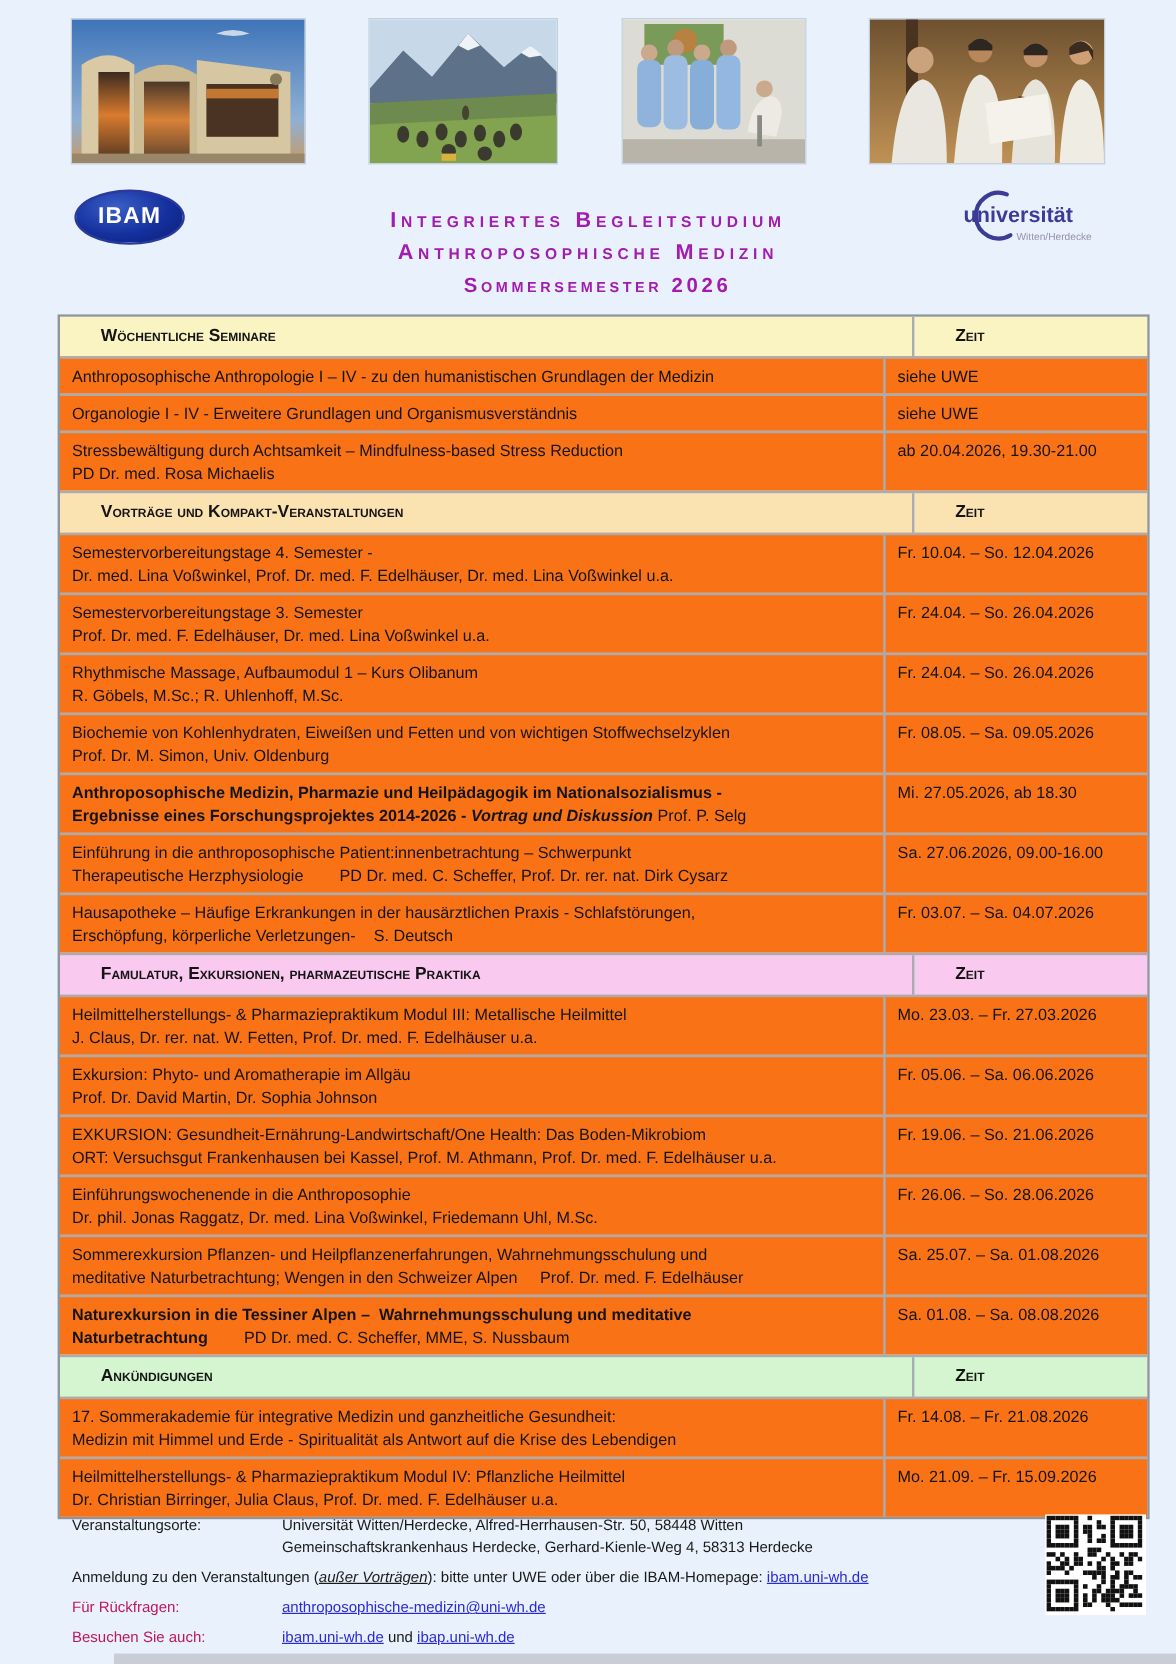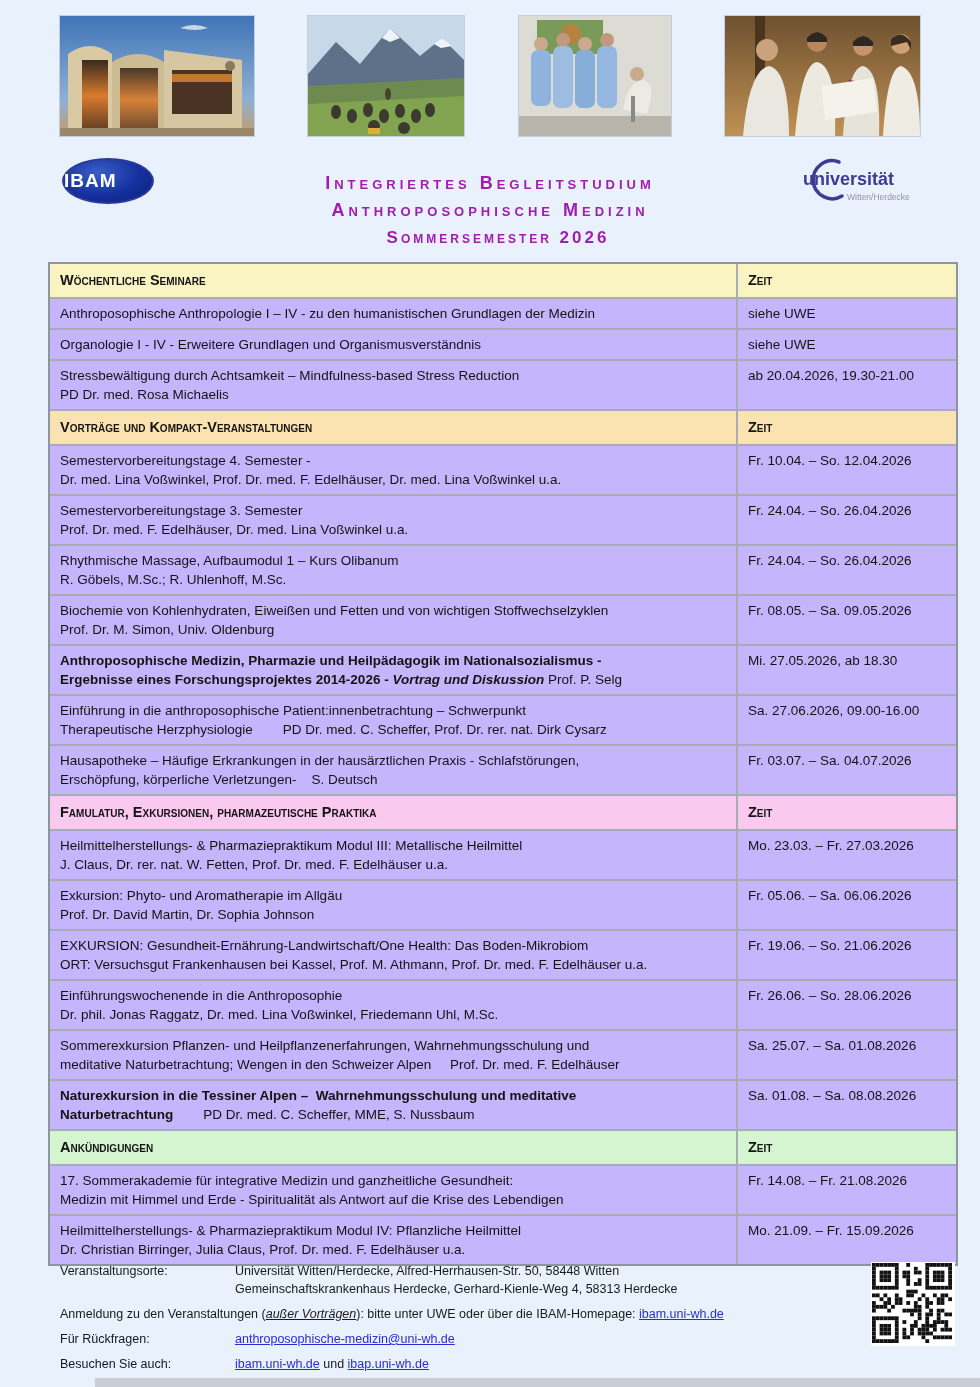--- a/index.html
+++ b/index.html
@@ -6,47 +6,47 @@
   body{background:#dfe9f5;}
   .page{position:relative;width:980px;height:1387px;background:#e8f1fc;font-family:"Liberation Sans",sans-serif;overflow:hidden;margin:0 auto;}
   
   .photos{position:absolute;top:15px;left:59px;width:862px;height:122px;display:flex;justify-content:space-between;}
   .photo{height:122px;border:1px solid #c2cfdd;box-sizing:border-box;overflow:hidden;}
   .photo svg{display:block;}
   
   .header-band{position:absolute;top:150px;left:0;width:980px;height:110px;}
   .ibam-logo{position:absolute;left:62px;top:8px;width:92px;height:46px;border-radius:50%;
     background:radial-gradient(ellipse at 38% 30%,#3a5ec7 0%,#15309e 55%,#0a1f74 100%);
-    border:2px solid #2a3a9a;box-sizing:border-box;display:flex;align-items:center;justify-content:flex-start;
+    border:2px solid #2a3a9a;box-sizing:border-box;display:flex;align-items:center;justify-content:center;
     color:#fff;font-weight:bold;font-size:19px;letter-spacing:1px;}
   .title{position:absolute;left:0;top:20px;width:100%;text-align:center;color:#a21caf;font-weight:bold;
     font-variant:small-caps;}
   .title div{font-size:18px;letter-spacing:4px;line-height:27px;}
   .title .l3{font-size:17px;letter-spacing:3px;padding-left:16px;}
   .uni-logo{position:absolute;right:50px;top:4px;width:135px;height:56px;}
   
   .schedule{position:absolute;top:262px;left:48px;width:910px;border:2px solid #8f959c;box-sizing:border-box;
     font-size:13.5px;line-height:19px;color:#141414;}
-  .t-row{display:flex;border-top:2px solid #a8adb3;background:#c4b5fd;}
+  .t-row{display:flex;border-top:2px solid #a8adb3;background:#f97316;}
   .t-row:first-child{border-top:none;}
   .c1{width:688px;box-sizing:border-box;border-right:2px solid #a8adb3;padding:5px 10px;}
   .c2{flex:1;box-sizing:border-box;padding:5px 10px;}
   .header-row{background:#faf4c3;}
-  .header-row .c1,.header-row .c2{padding:7px 10px;}
+  .header-row .c1,.header-row .c2{padding:7px 10px;margin-left:24px;}
   .sec-title{font-variant:small-caps;font-weight:bold;font-size:14.5px;}
   .line{white-space:pre-wrap;}
   .seg-b{font-weight:bold;}
   .seg-bi{font-weight:bold;font-style:italic;margin-top:20px;}
   .seg-iu{font-style:italic;text-decoration:underline;}
   a.seg-link{color:#2b2bd6;text-decoration:underline;cursor:pointer;}
   
   .footer{position:absolute;left:60px;top:1262px;width:800px;font-size:12.5px;line-height:18px;color:#1a1a1a;}
   .f-row{display:flex;}
   .f-label{width:175px;flex-shrink:0;}
-  .f-label.gray{color:#0f172a;}
+  .f-label.gray{color:#be185d;}
   .f-anmeldung{margin-top:7px;white-space:pre-wrap;}
   .f-mt{margin-top:7px;}
   .qr{position:absolute;right:25px;top:1262px;width:84px;height:84px;background:#fff;padding:1px;box-sizing:border-box;}
   .bottom-strip{position:absolute;bottom:0;left:95px;right:0;height:9px;background:#c9ced6;}
 </style>
 </head>
 <body>
 
 <div class="page">
 

